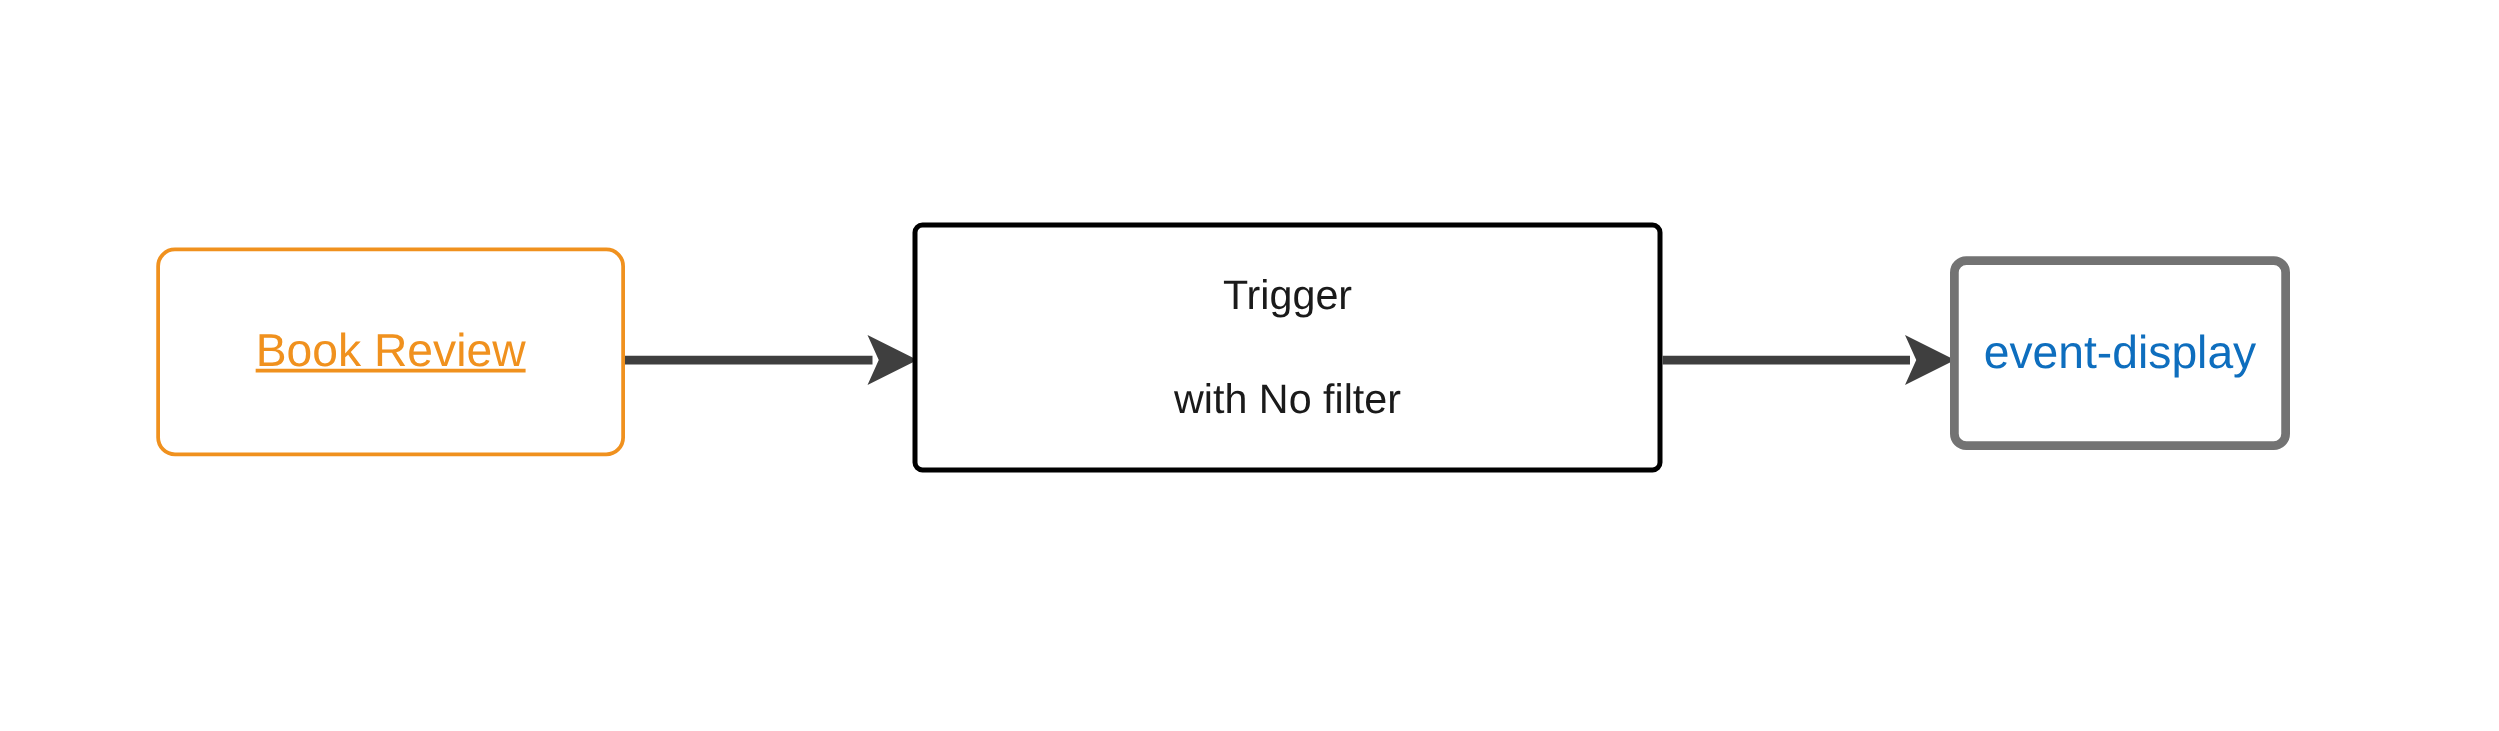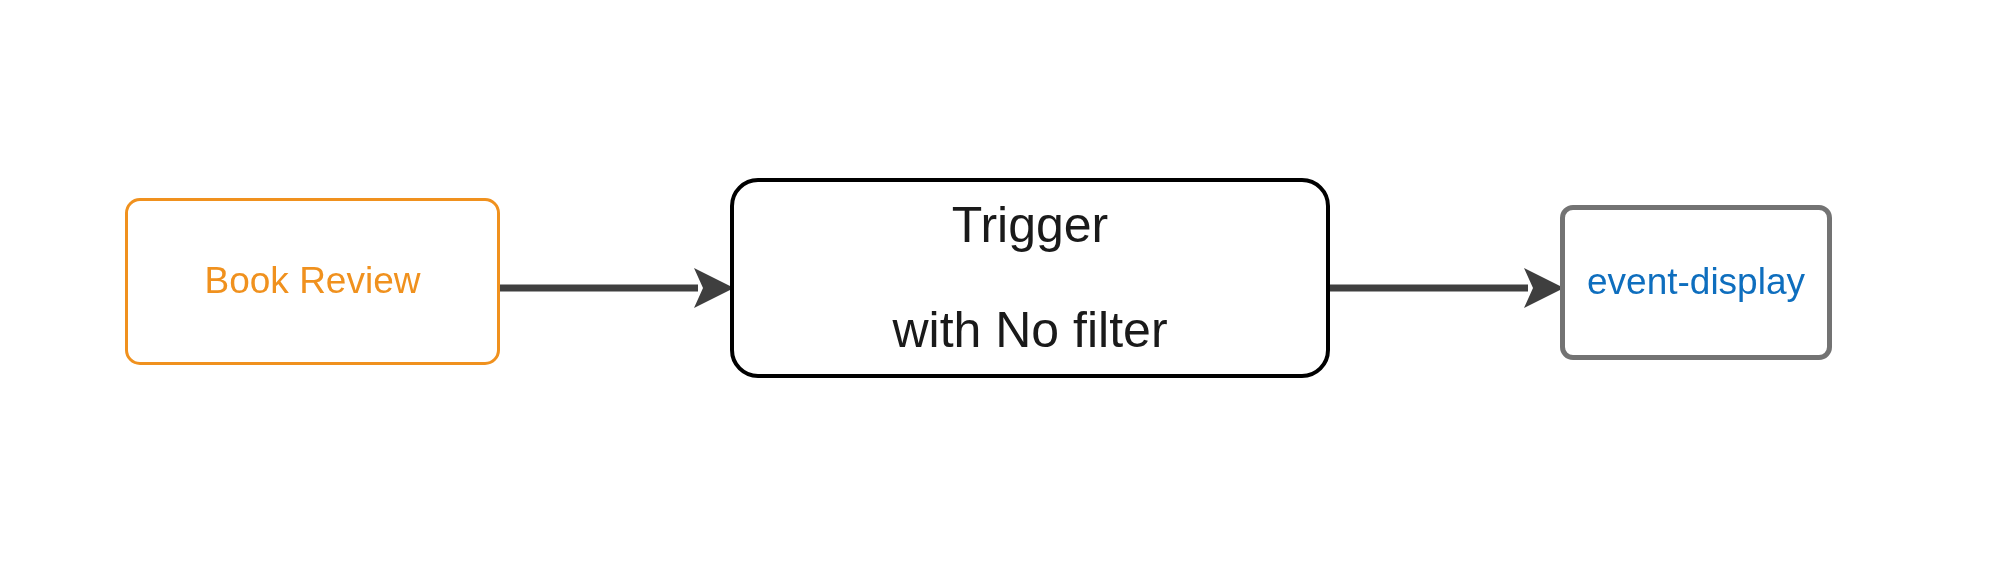--- a/index.html
+++ b/index.html
@@ -34,42 +34,43 @@
   
   #node-broker {
     left: 125px;
     top: 198px;
     width: 375px;
     height: 167px;
     border: 3px solid #F0911E;
     border-radius: 15px;
     color: #F0911E;
     font-size: 37px;
+    text-decoration: underline;
   }
 
   
   #node-trigger {
     left: 730px;
     top: 178px;
     width: 600px;
     height: 200px;
     border: 4px solid #000000;
-    border-radius: 28px;
+    border-radius: 8px;
     color: #1a1a1a;
-    font-size: 50px;
+    font-size: 33px;
     gap: 40px;
   }
 
   
   #node-sink {
     left: 1560px;
     top: 205px;
     width: 272px;
     height: 155px;
-    border: 5px solid #737373;
+    border: 7px solid #737373;
     border-radius: 13px;
     color: #0E6EBE;
     font-size: 37px;
   }
 
   .node-line {
     display: block;
   }
 
   

